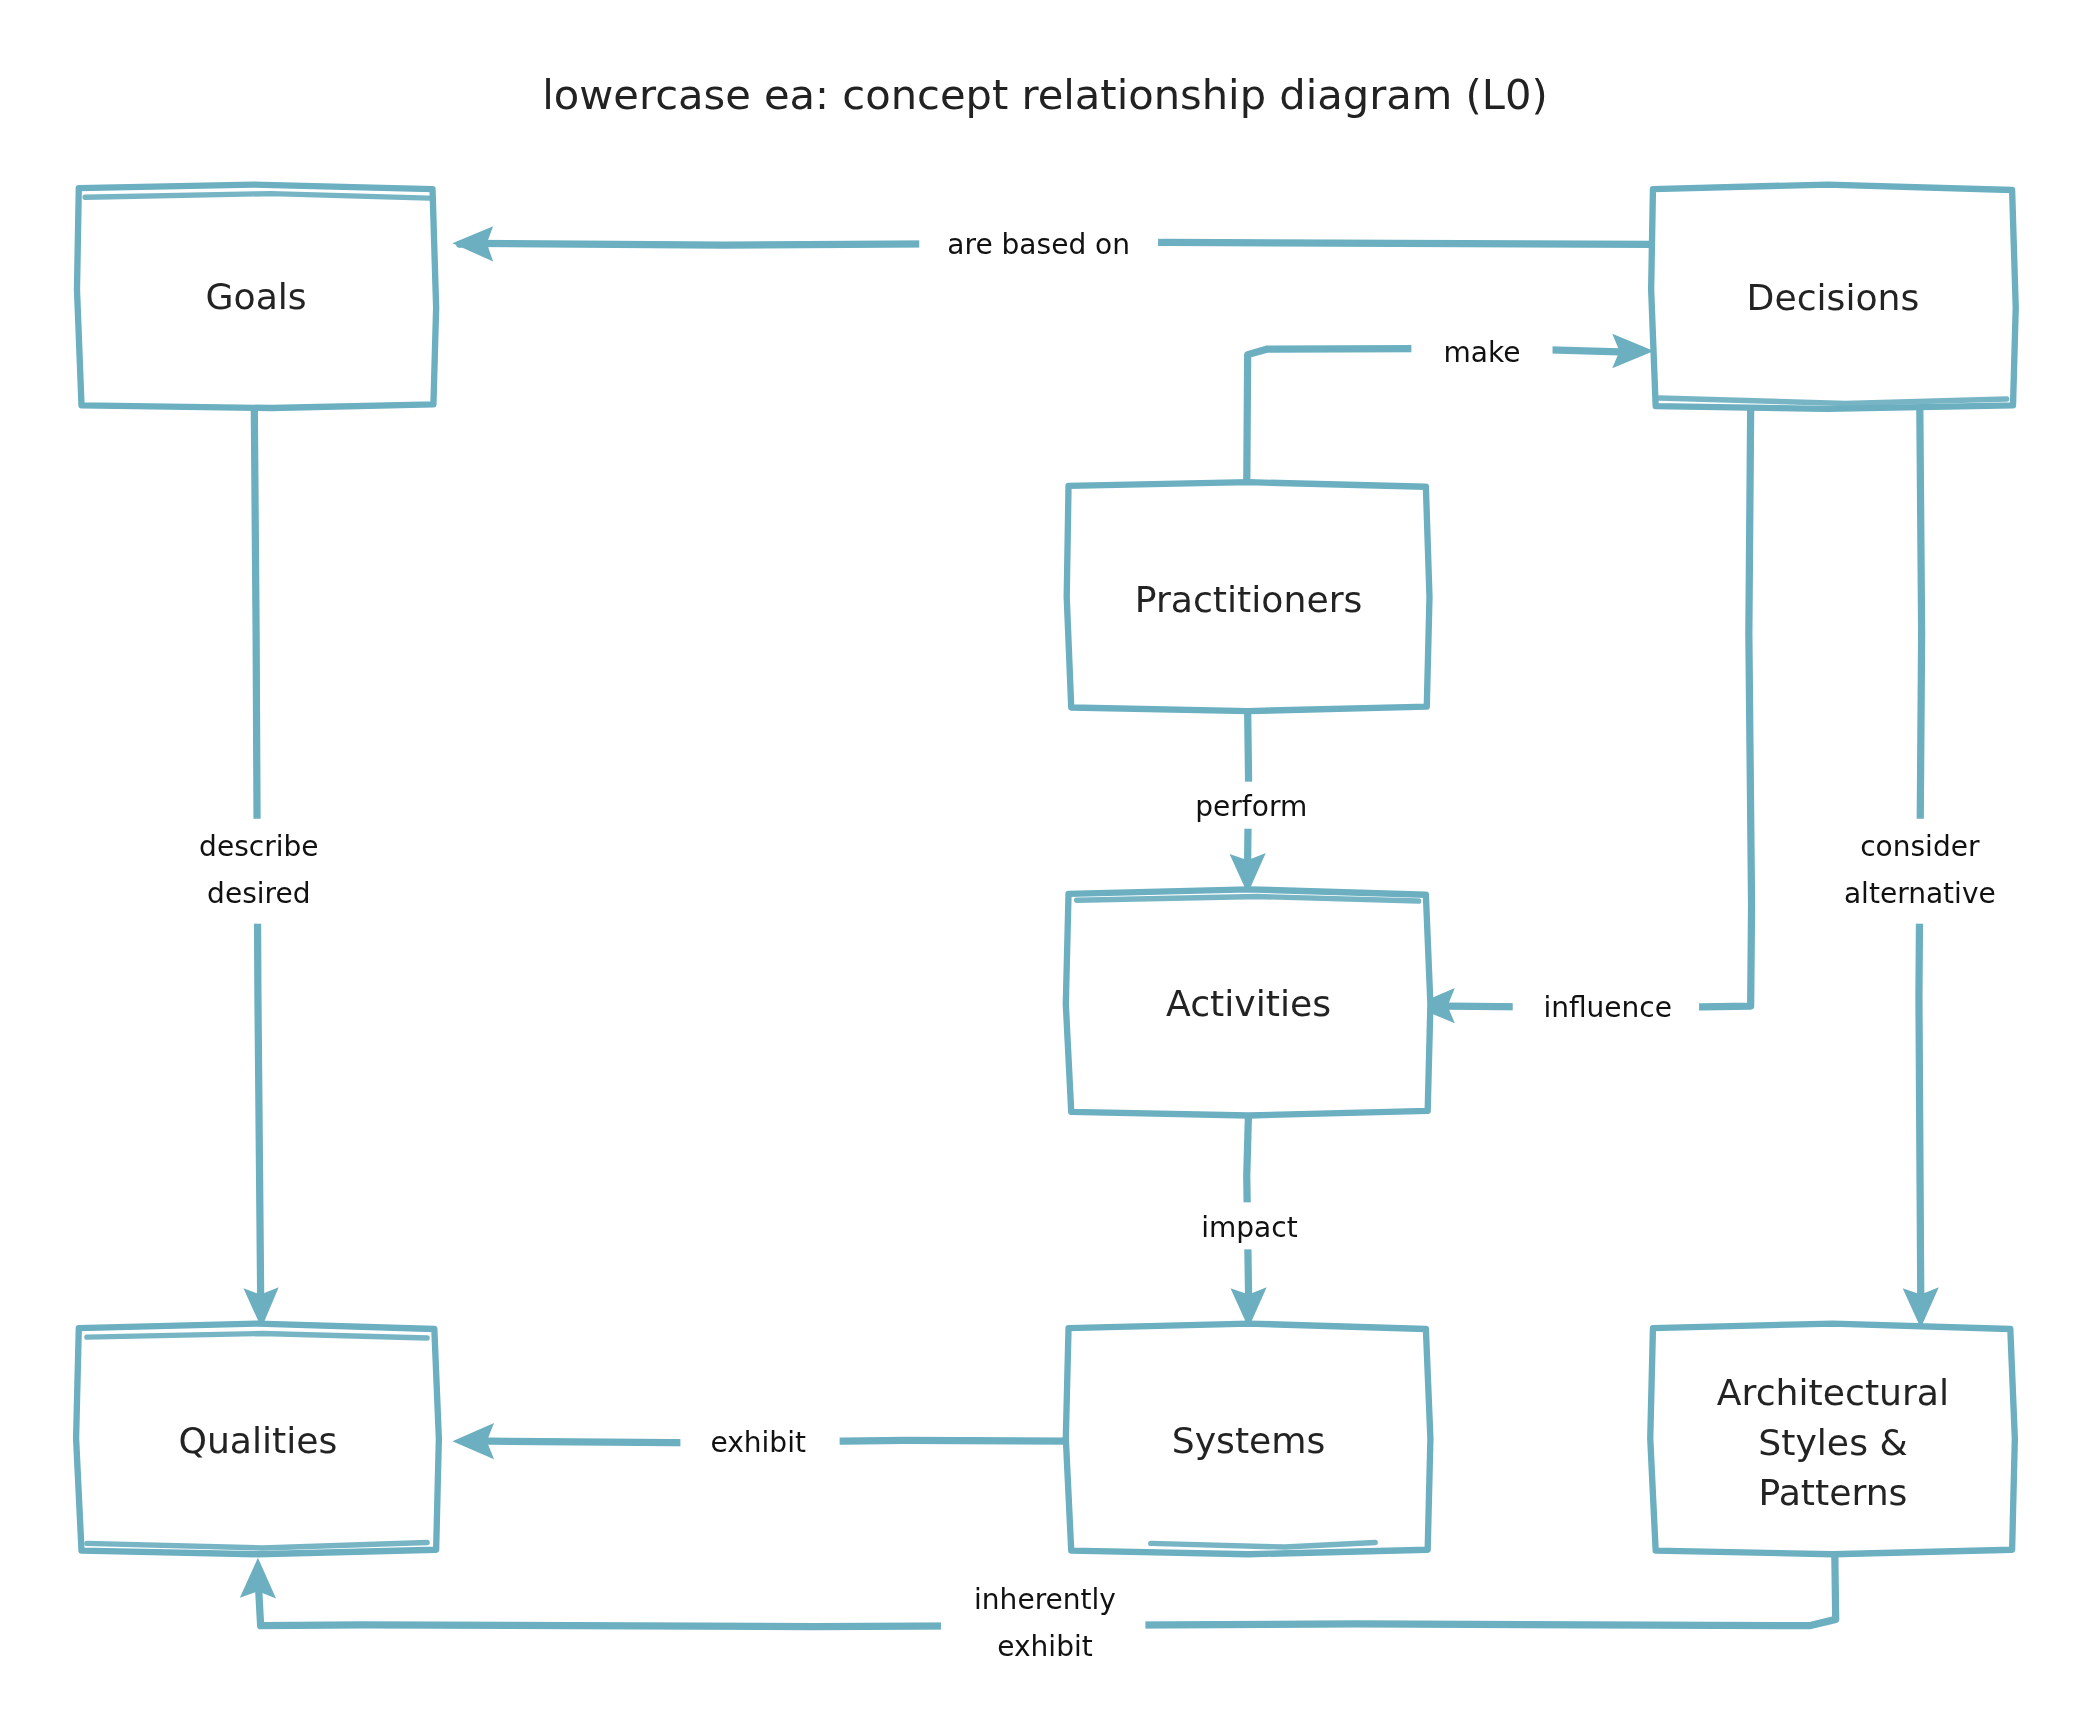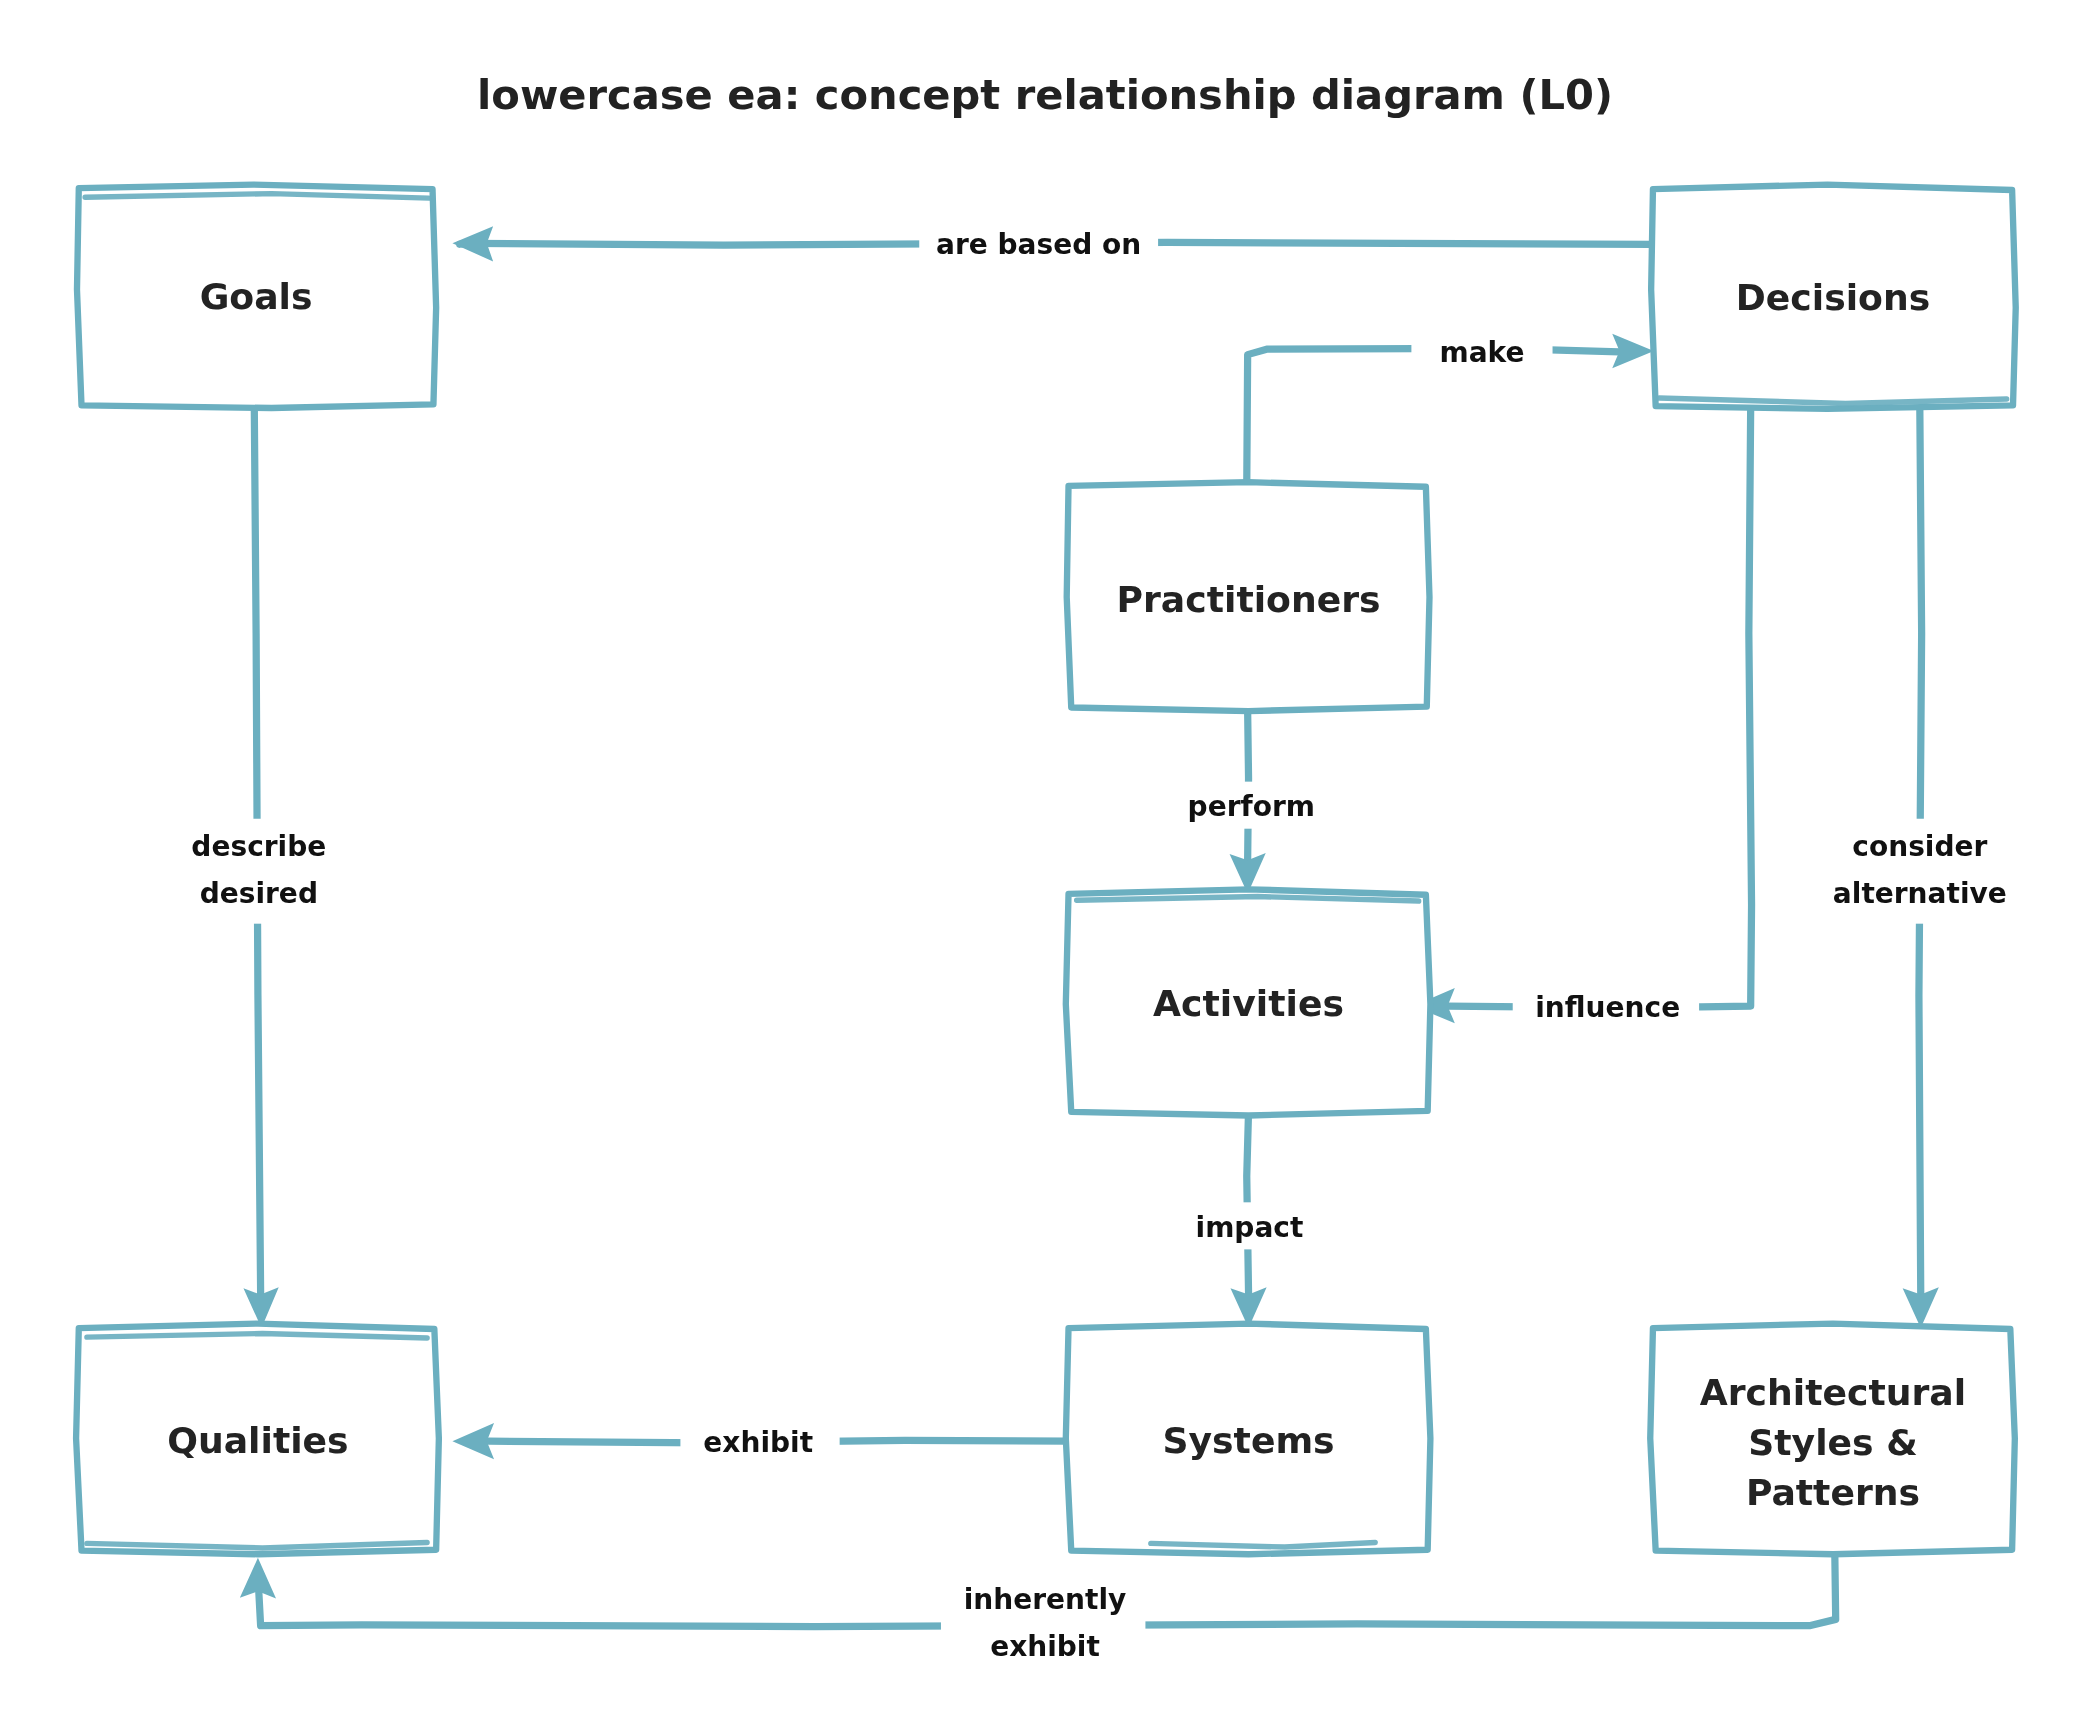--- a/index.html
+++ b/index.html
@@ -7,21 +7,20 @@
     padding: 0;
     background: #ffffff;
   }
   #canvas {
     position: relative;
     width: 2090px;
     height: 1737px;
     background: #ffffff;
     font-family: "DejaVu Sans", sans-serif;
     overflow: hidden;
-    font-weight: bold;
   }
   #diagram-svg {
     position: absolute;
     left: 0;
     top: 0;
     width: 2090px;
     height: 1737px;
   }
   .title-text {
     font-family: "DejaVu Sans", sans-serif;

